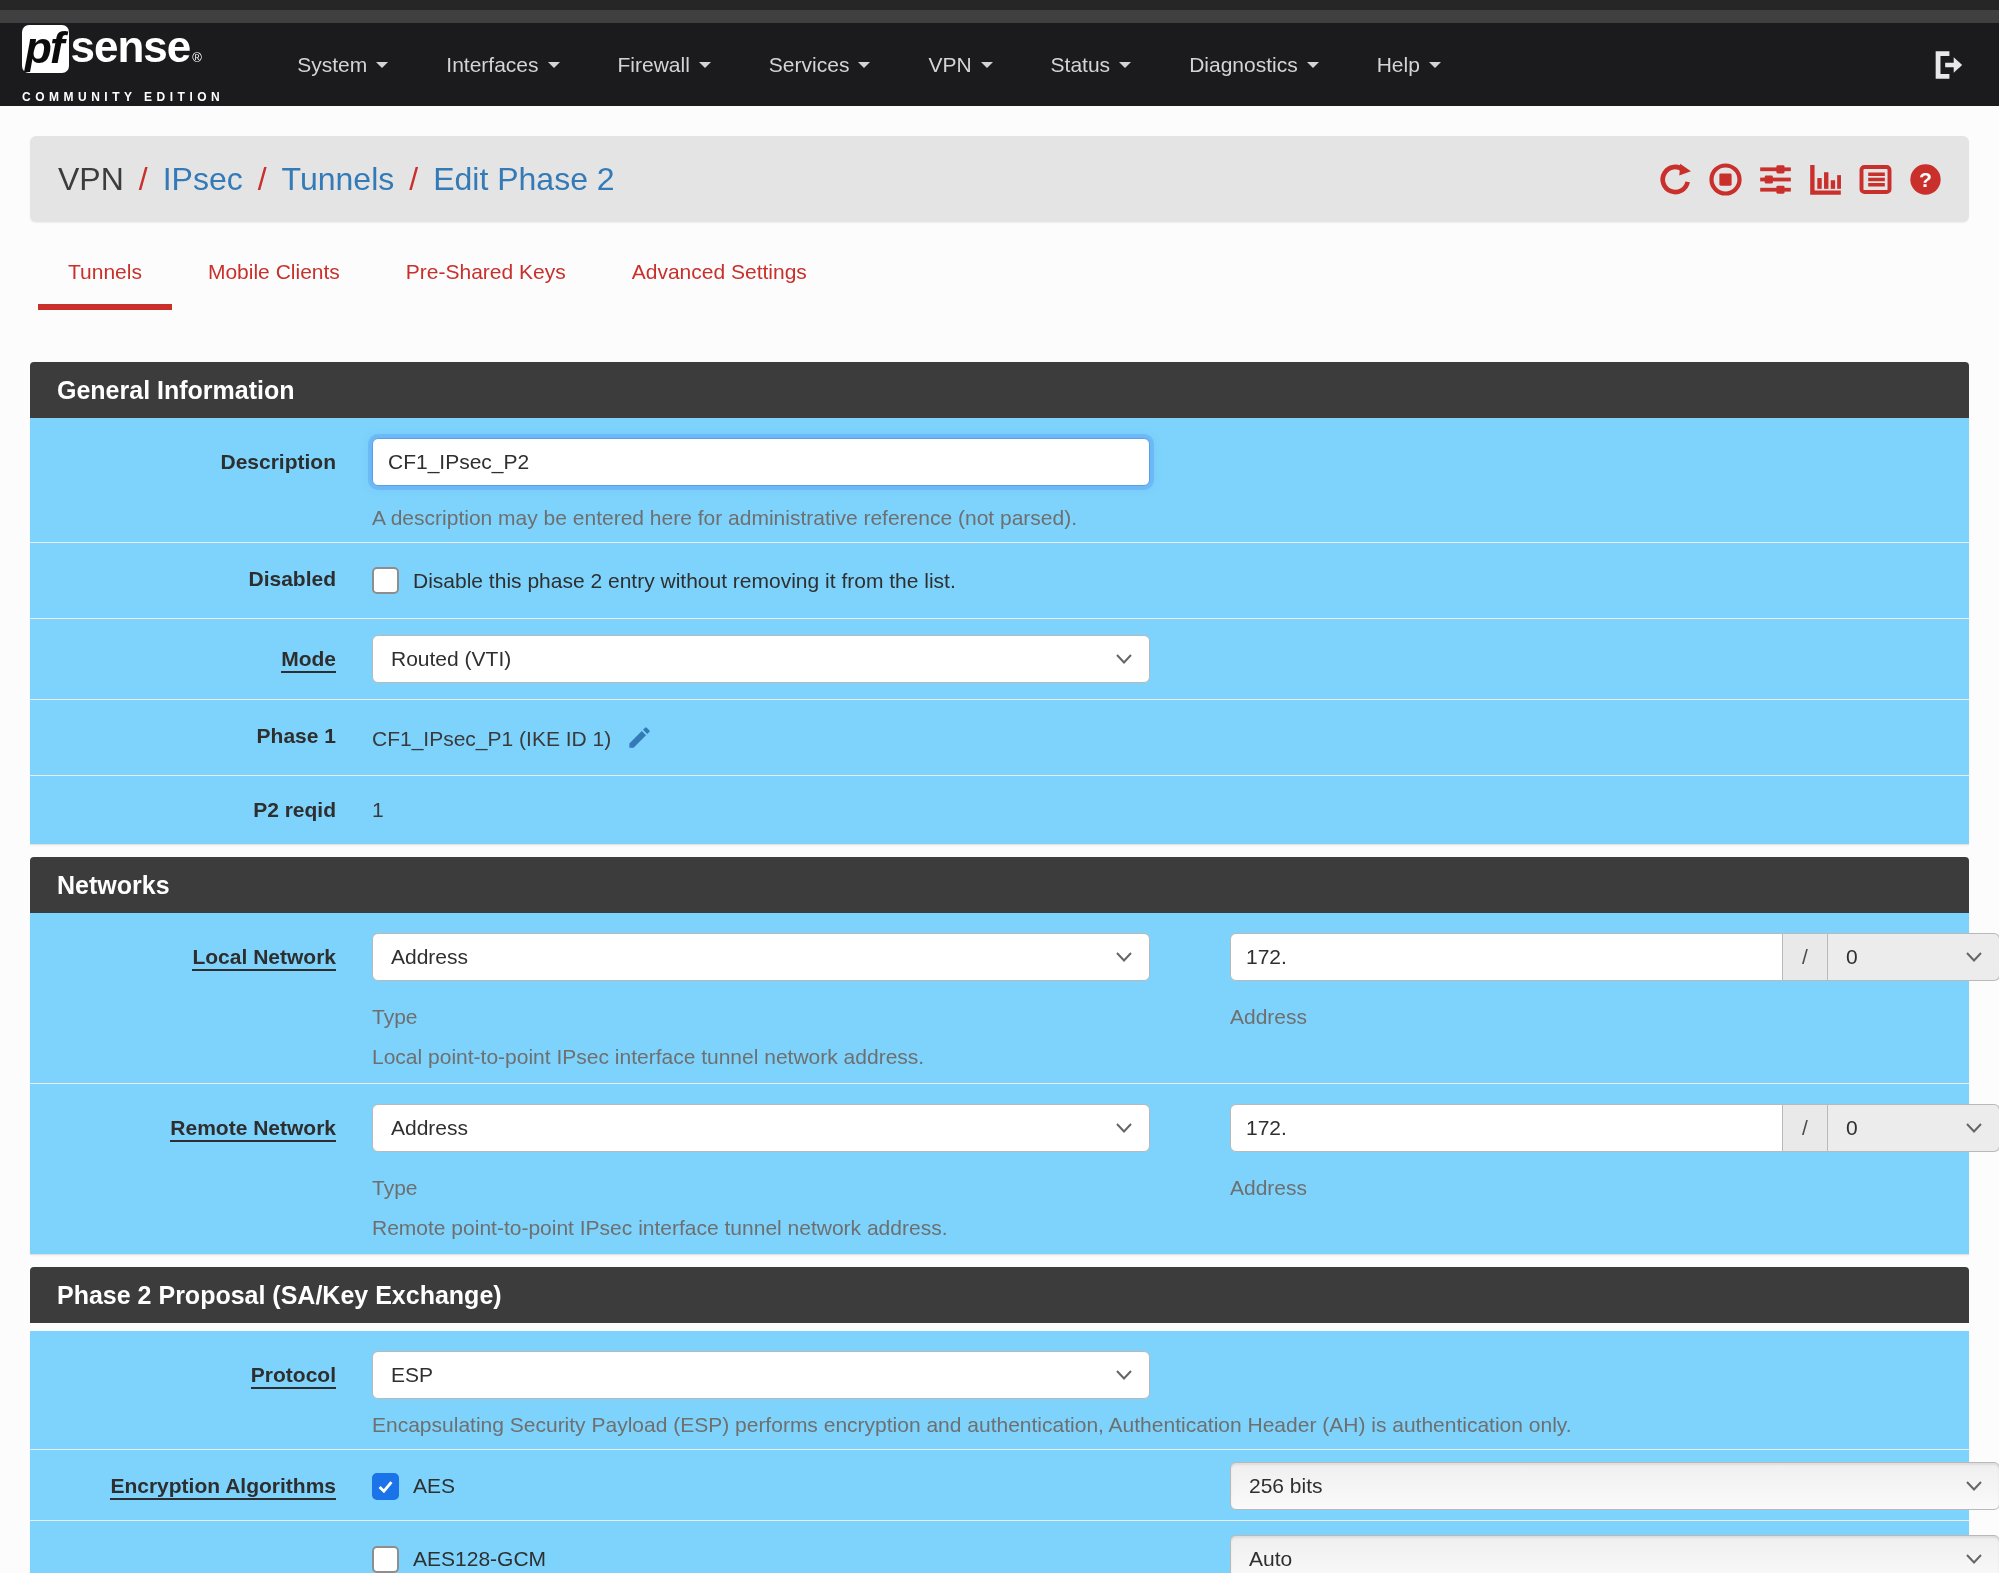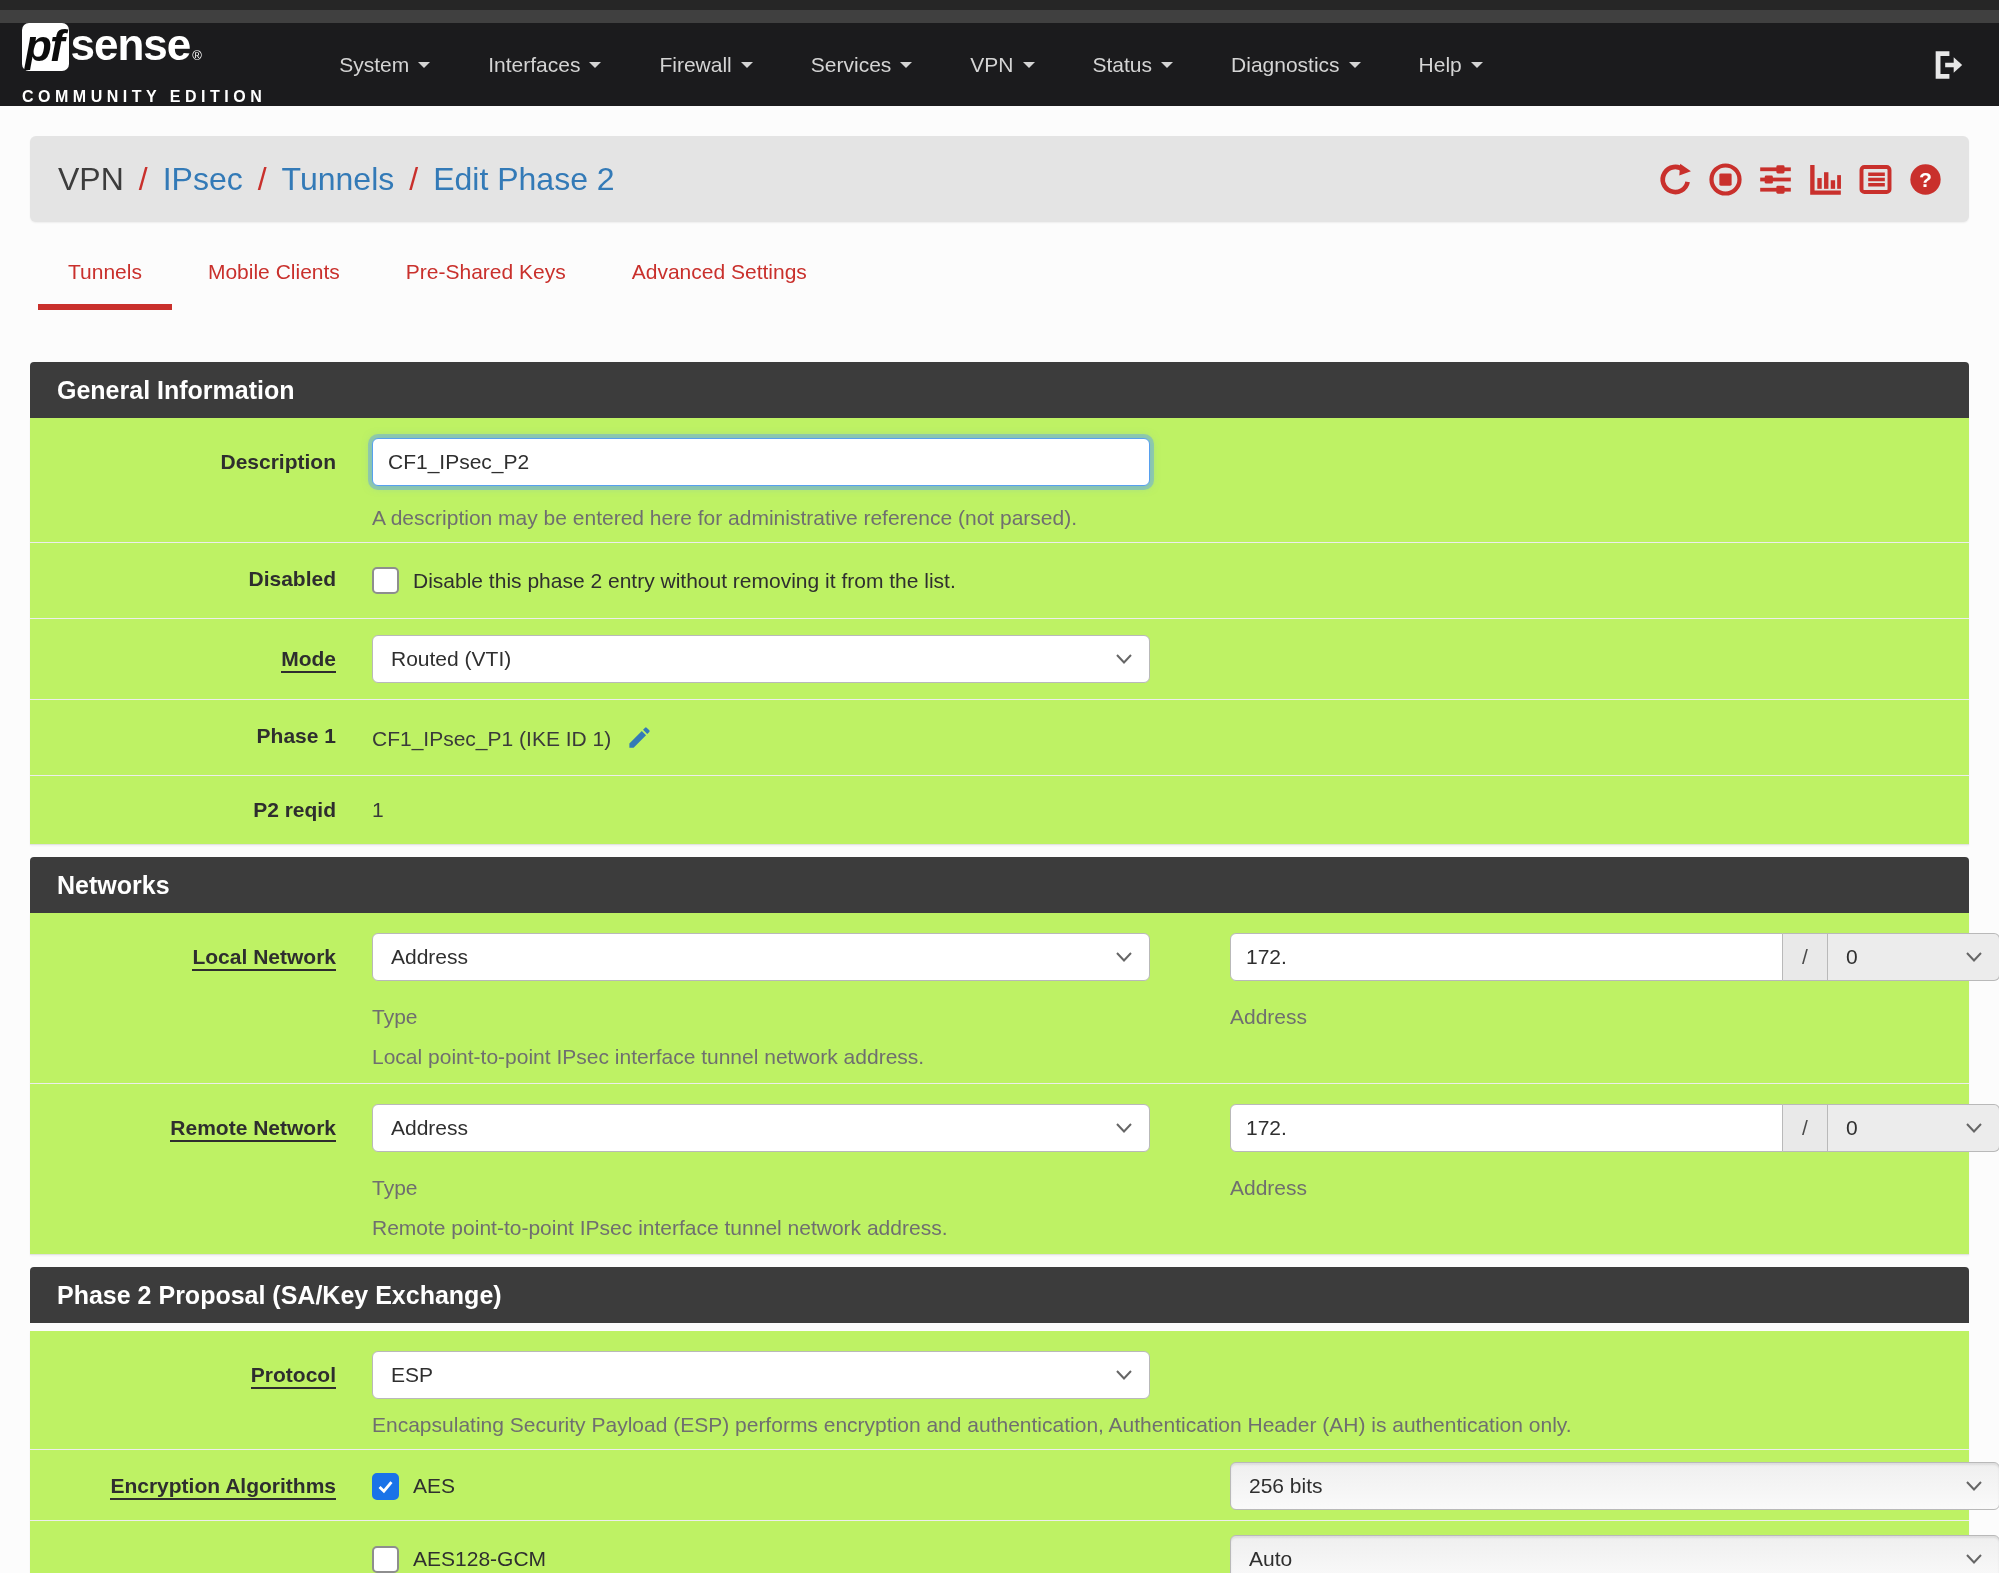--- a/index.html
+++ b/index.html
@@ -10,21 +10,21 @@
   .chrome-strip-1 { height:10px; background:#262626; }
   .chrome-strip-2 { height:13px; background:#404040; }
 
   
   .navbar { height:83px; background:#1b1b1d; display:flex; align-items:center; padding:0 34px 0 22px; }
   .brand { display:flex; flex-direction:column; justify-content:center; margin-right:44px; cursor:pointer; }
   .brand-top { display:flex; align-items:flex-start; line-height:1; }
   .brand-pf { background:#fff; color:#0c0c0c; font-weight:bold; font-style:italic; font-size:44px; border-radius:7px; padding:1px 6px 3px 3px; letter-spacing:-2px; }
   .brand-sense { color:#fff; font-weight:bold; font-size:44px; letter-spacing:-1px; margin-left:2px; }
   .brand-reg { color:#fff; font-size:13px; margin-top:26px; margin-left:2px; }
-  .brand-edition { color:#fff; font-size:16px; font-weight:bold; letter-spacing:4.5px; margin-top:17px; }
+  .brand-edition { color:#fff; font-size:12px; font-weight:bold; letter-spacing:4.5px; margin-top:17px; }
   .nav-items { display:flex; align-items:center; flex:1; }
   .nav-item { color:#d4d4d4; font-size:21px; padding:0 29px; height:83px; display:flex; align-items:center; cursor:pointer; }
   .nav-caret { display:inline-block; width:0; height:0; border:6px solid transparent; border-top-color:#d4d4d4; margin-left:9px; margin-top:7px; }
   .nav-logout { margin-left:auto; cursor:pointer; display:flex; align-items:center; }
 
   
   .container { padding:0 30px; }
 
   
   .breadcrumb-bar { margin-top:30px; height:86px; background:#e4e4e4; border-radius:6px; display:flex; align-items:center; padding:0 26px 0 28px; box-shadow:0 1px 2px rgba(0,0,0,0.06); }
@@ -37,21 +37,21 @@
 
   
   .tabs { display:flex; margin-top:30px; padding-left:8px; }
   .tab { font-size:21px; color:#c9302c; padding:8px 30px 20px 30px; margin-right:6px; cursor:pointer; border-bottom:6px solid transparent; }
   .tab.active { border-bottom-color:#c9302c; }
 
   
   .panel { margin-top:52px; }
   .panel + .panel { margin-top:12px; }
   .panel-heading { height:56px; background:#3c3c3c; color:#fff; font-size:25px; font-weight:bold; display:flex; align-items:center; padding:0 27px; border-radius:4px 4px 0 0; }
-  .panel-body { background:#bef264; border-bottom:1px solid #e2e2e2; box-shadow:0 1px 2px rgba(0,0,0,0.05); }
+  .panel-body { background:#7dd3fc; border-bottom:1px solid #e2e2e2; box-shadow:0 1px 2px rgba(0,0,0,0.05); }
 
   .row { display:flex; align-items:flex-start; border-bottom:1px solid #ededed; }
   .row:last-child { border-bottom:none; }
   .row-label { width:342px; padding-right:36px; text-align:right; font-weight:bold; font-size:21px; color:#2e2e2e; flex-shrink:0; }
   .row-label .u { border-bottom:2px solid #2e2e2e; padding-bottom:1px; }
   .row-content { flex:1; padding-right:8px; }
   .lh-ctl { line-height:48px; }
 
   
   .ctl-select { height:48px; border:1px solid #b9b9b9; border-radius:6px; background:#fff; display:flex; align-items:center; padding:0 18px; font-size:21px; color:#2f2f2f; position:relative; cursor:pointer; }

